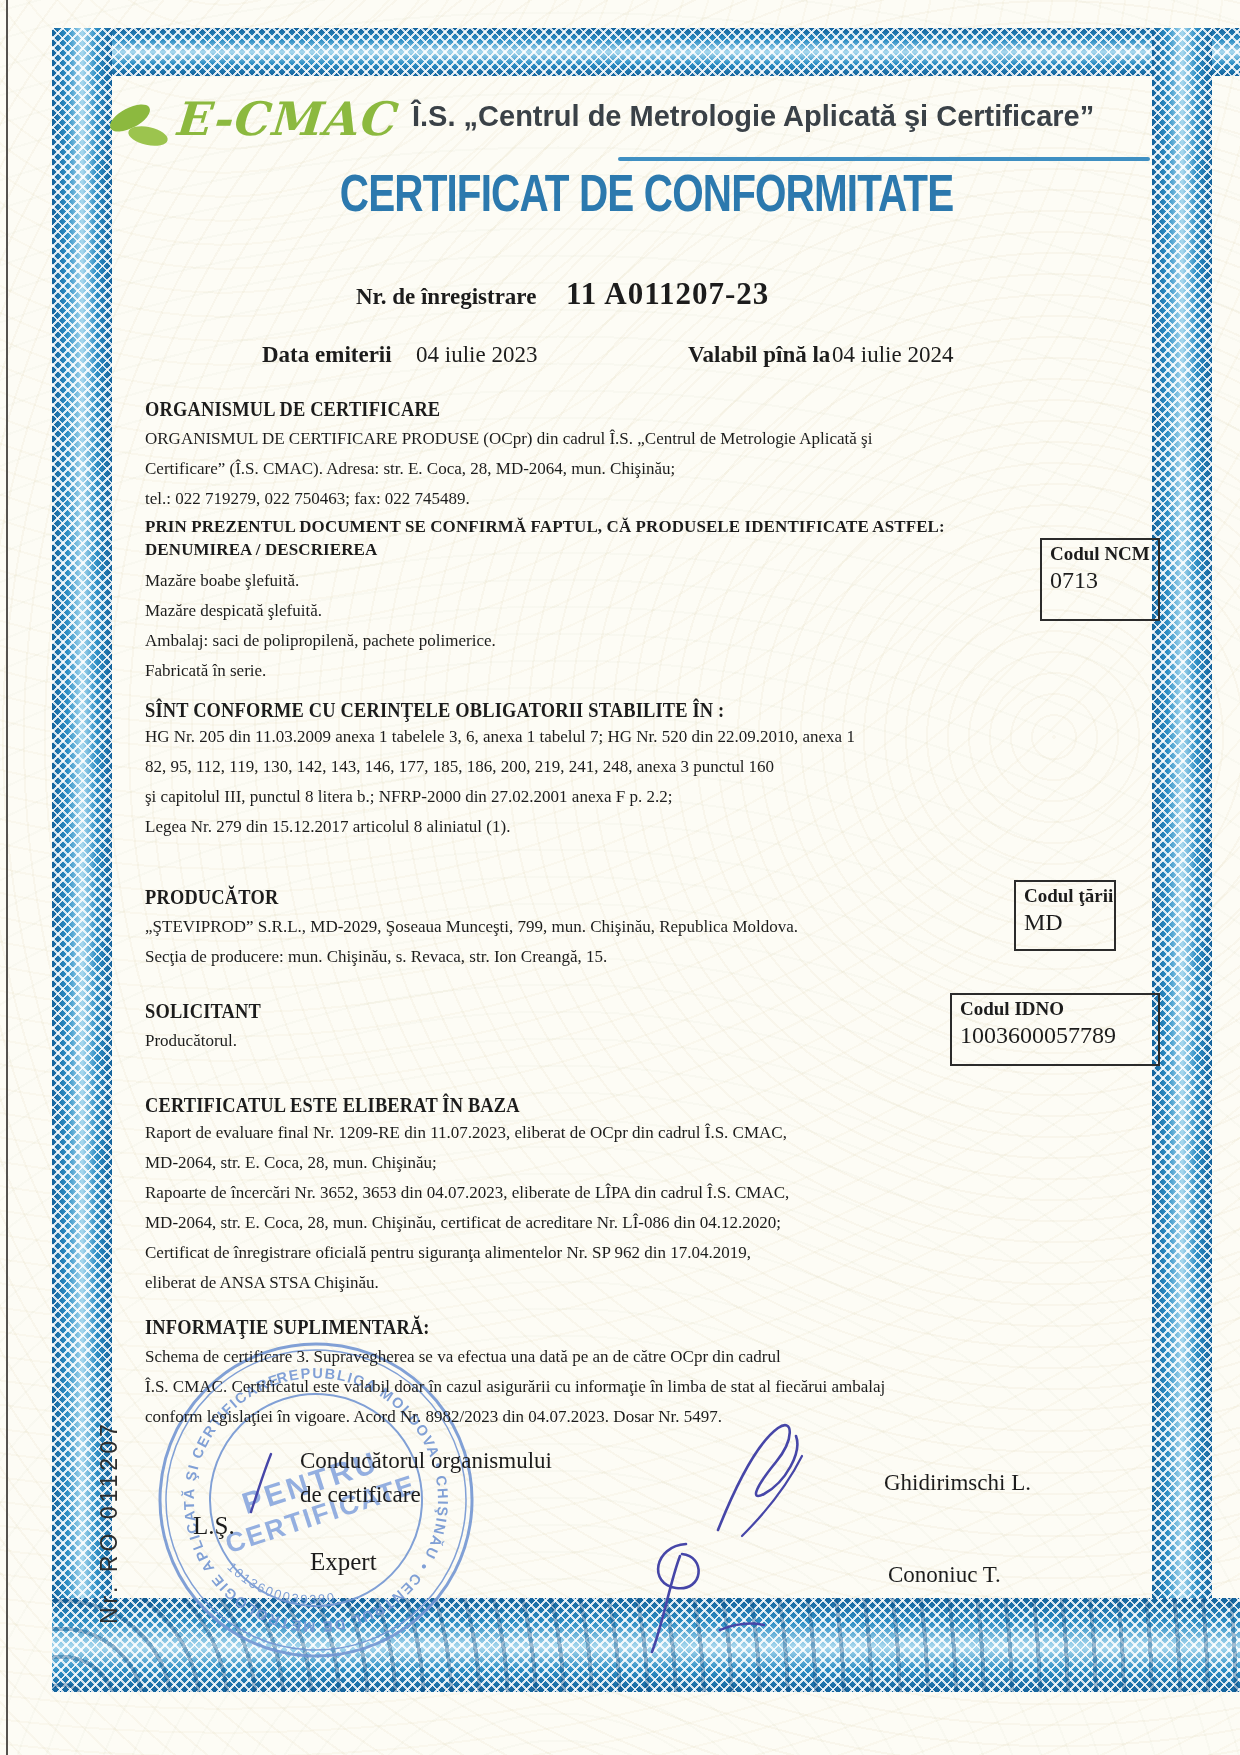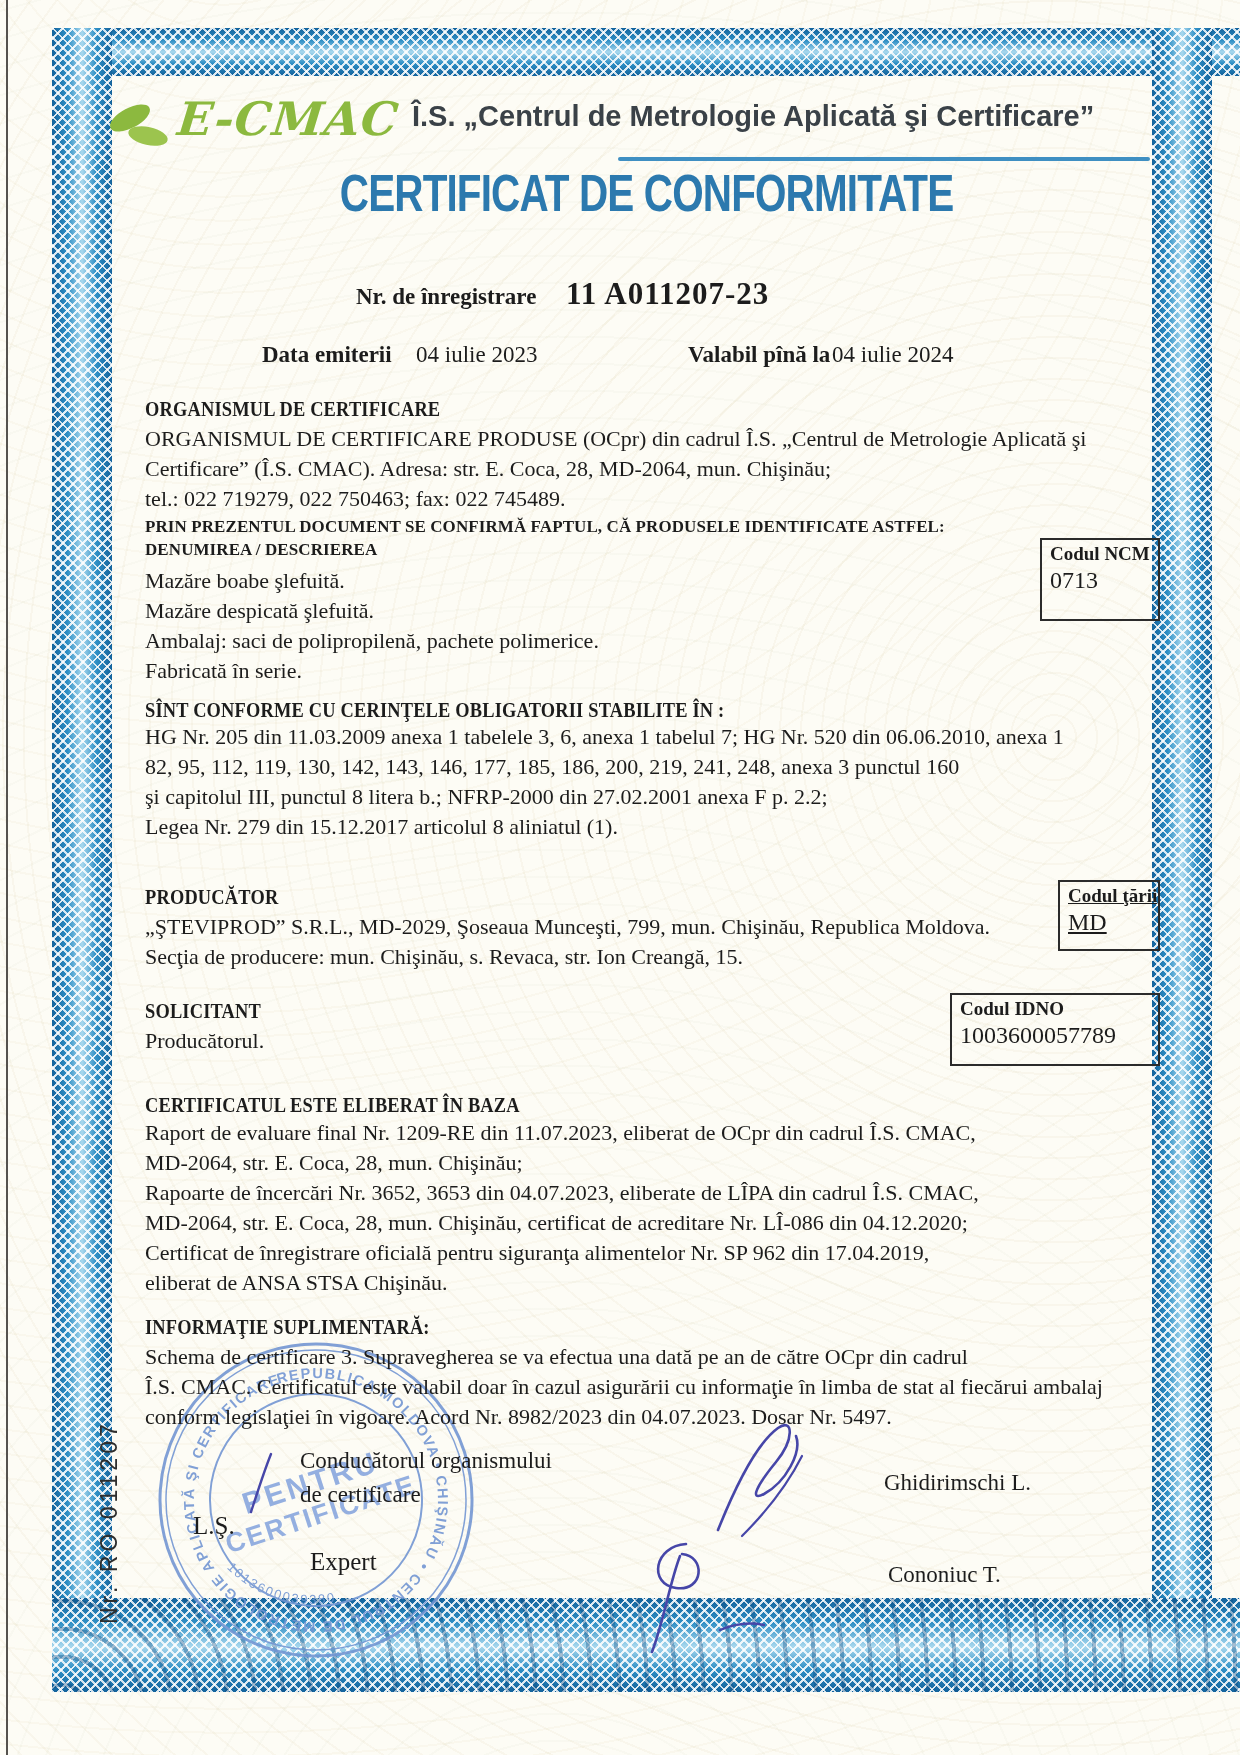--- a/index.html
+++ b/index.html
@@ -43,21 +43,21 @@
   .cert-title{left:145px;top:166px;width:1003px;text-align:center;}
   .cert-title span{display:inline-block;font-family:"Liberation Sans", sans-serif;font-weight:bold;
      font-size:46px;color:#2c79ae;letter-spacing:-1px;transform:scale(.88,1.12);transform-origin:center;}
 
   .lbl{font-weight:bold;font-size:23px;}
   .val{font-size:23px;}
   .reg-num{font-weight:bold;font-size:31px;letter-spacing:1px;}
 
   .sec-head{font-weight:bold;font-size:20px;transform:scaleX(.92);transform-origin:left;letter-spacing:.2px;}
   .sec-head-sm{font-weight:bold;font-size:17.5px;transform:scaleX(.97);transform-origin:left;letter-spacing:.1px;}
-  .body-lines div{font-size:22px;line-height:30px;}
+  .body-lines div{font-size:17px;line-height:30px;}
 
   .code-box{border:2px solid #2b2b2b;background:transparent;padding:3px 8px 4px 8px;}
   .code-box .box-label{font-weight:bold;font-size:19px;display:block;}
   .code-box .box-value{font-size:24px;display:block;margin-top:2px;}
 
   .vert-serial{left:96px;top:1284px;height:340px;width:34px;writing-mode:vertical-rl;
      transform:rotate(180deg);font-family:"Liberation Sans", sans-serif;font-size:23px;
      letter-spacing:4px;color:#2e2e2e;z-index:3;}
 
   .stamp{left:148px;top:1332px;width:336px;height:336px;z-index:1;opacity:.88;}
@@ -110,28 +110,28 @@
   </div>
   <div class="abs body-lines" style="left:145px;top:566px;">
     <div>Mazăre boabe şlefuită.</div>
     <div>Mazăre despicată şlefuită.</div>
     <div>Ambalaj: saci de polipropilenă, pachete polimerice.</div>
     <div>Fabricată în serie.</div>
   </div>
 
   <div class="abs sec-head" style="left:145px;top:699px;">SÎNT CONFORME CU CERINŢELE OBLIGATORII STABILITE ÎN :</div>
   <div class="abs body-lines" style="left:145px;top:722px;">
-    <div>HG Nr. 205 din 11.03.2009  anexa 1 tabelele 3, 6, anexa 1 tabelul 7; HG Nr. 520 din 06.06.2010, anexa 1</div>
+    <div>HG Nr. 205 din 11.03.2009  anexa 1 tabelele 3, 6, anexa 1 tabelul 7; HG Nr. 520 din 22.09.2010, anexa 1</div>
     <div>82, 95, 112, 119, 130, 142, 143, 146, 177, 185, 186, 200, 219, 241, 248, anexa  3 punctul 160</div>
     <div>şi capitolul III, punctul  8 litera b.; NFRP-2000 din 27.02.2001 anexa F p. 2.2;</div>
     <div>Legea Nr. 279 din 15.12.2017 articolul 8 aliniatul (1).</div>
   </div>
 
   <div class="abs sec-head" style="left:145px;top:886px;">PRODUCĂTOR</div>
-  <div class="abs code-box" style="left:1058px;top:880px;width:82px;height:60px;text-decoration:underline;">
+  <div class="abs code-box" style="left:1014px;top:880px;width:82px;height:60px;">
     <span class="box-label">Codul ţării</span>
     <span class="box-value">MD</span>
   </div>
   <div class="abs body-lines" style="left:145px;top:912px;">
     <div>„ŞTEVIPROD” S.R.L., MD-2029, Şoseaua Munceşti, 799, mun. Chişinău, Republica Moldova.</div>
     <div>Secţia de producere: mun. Chişinău, s. Revaca, str. Ion Creangă, 15.</div>
   </div>
 
   <div class="abs sec-head" style="left:145px;top:1000px;">SOLICITANT</div>
   <div class="abs code-box" style="left:950px;top:993px;width:190px;height:62px;">

